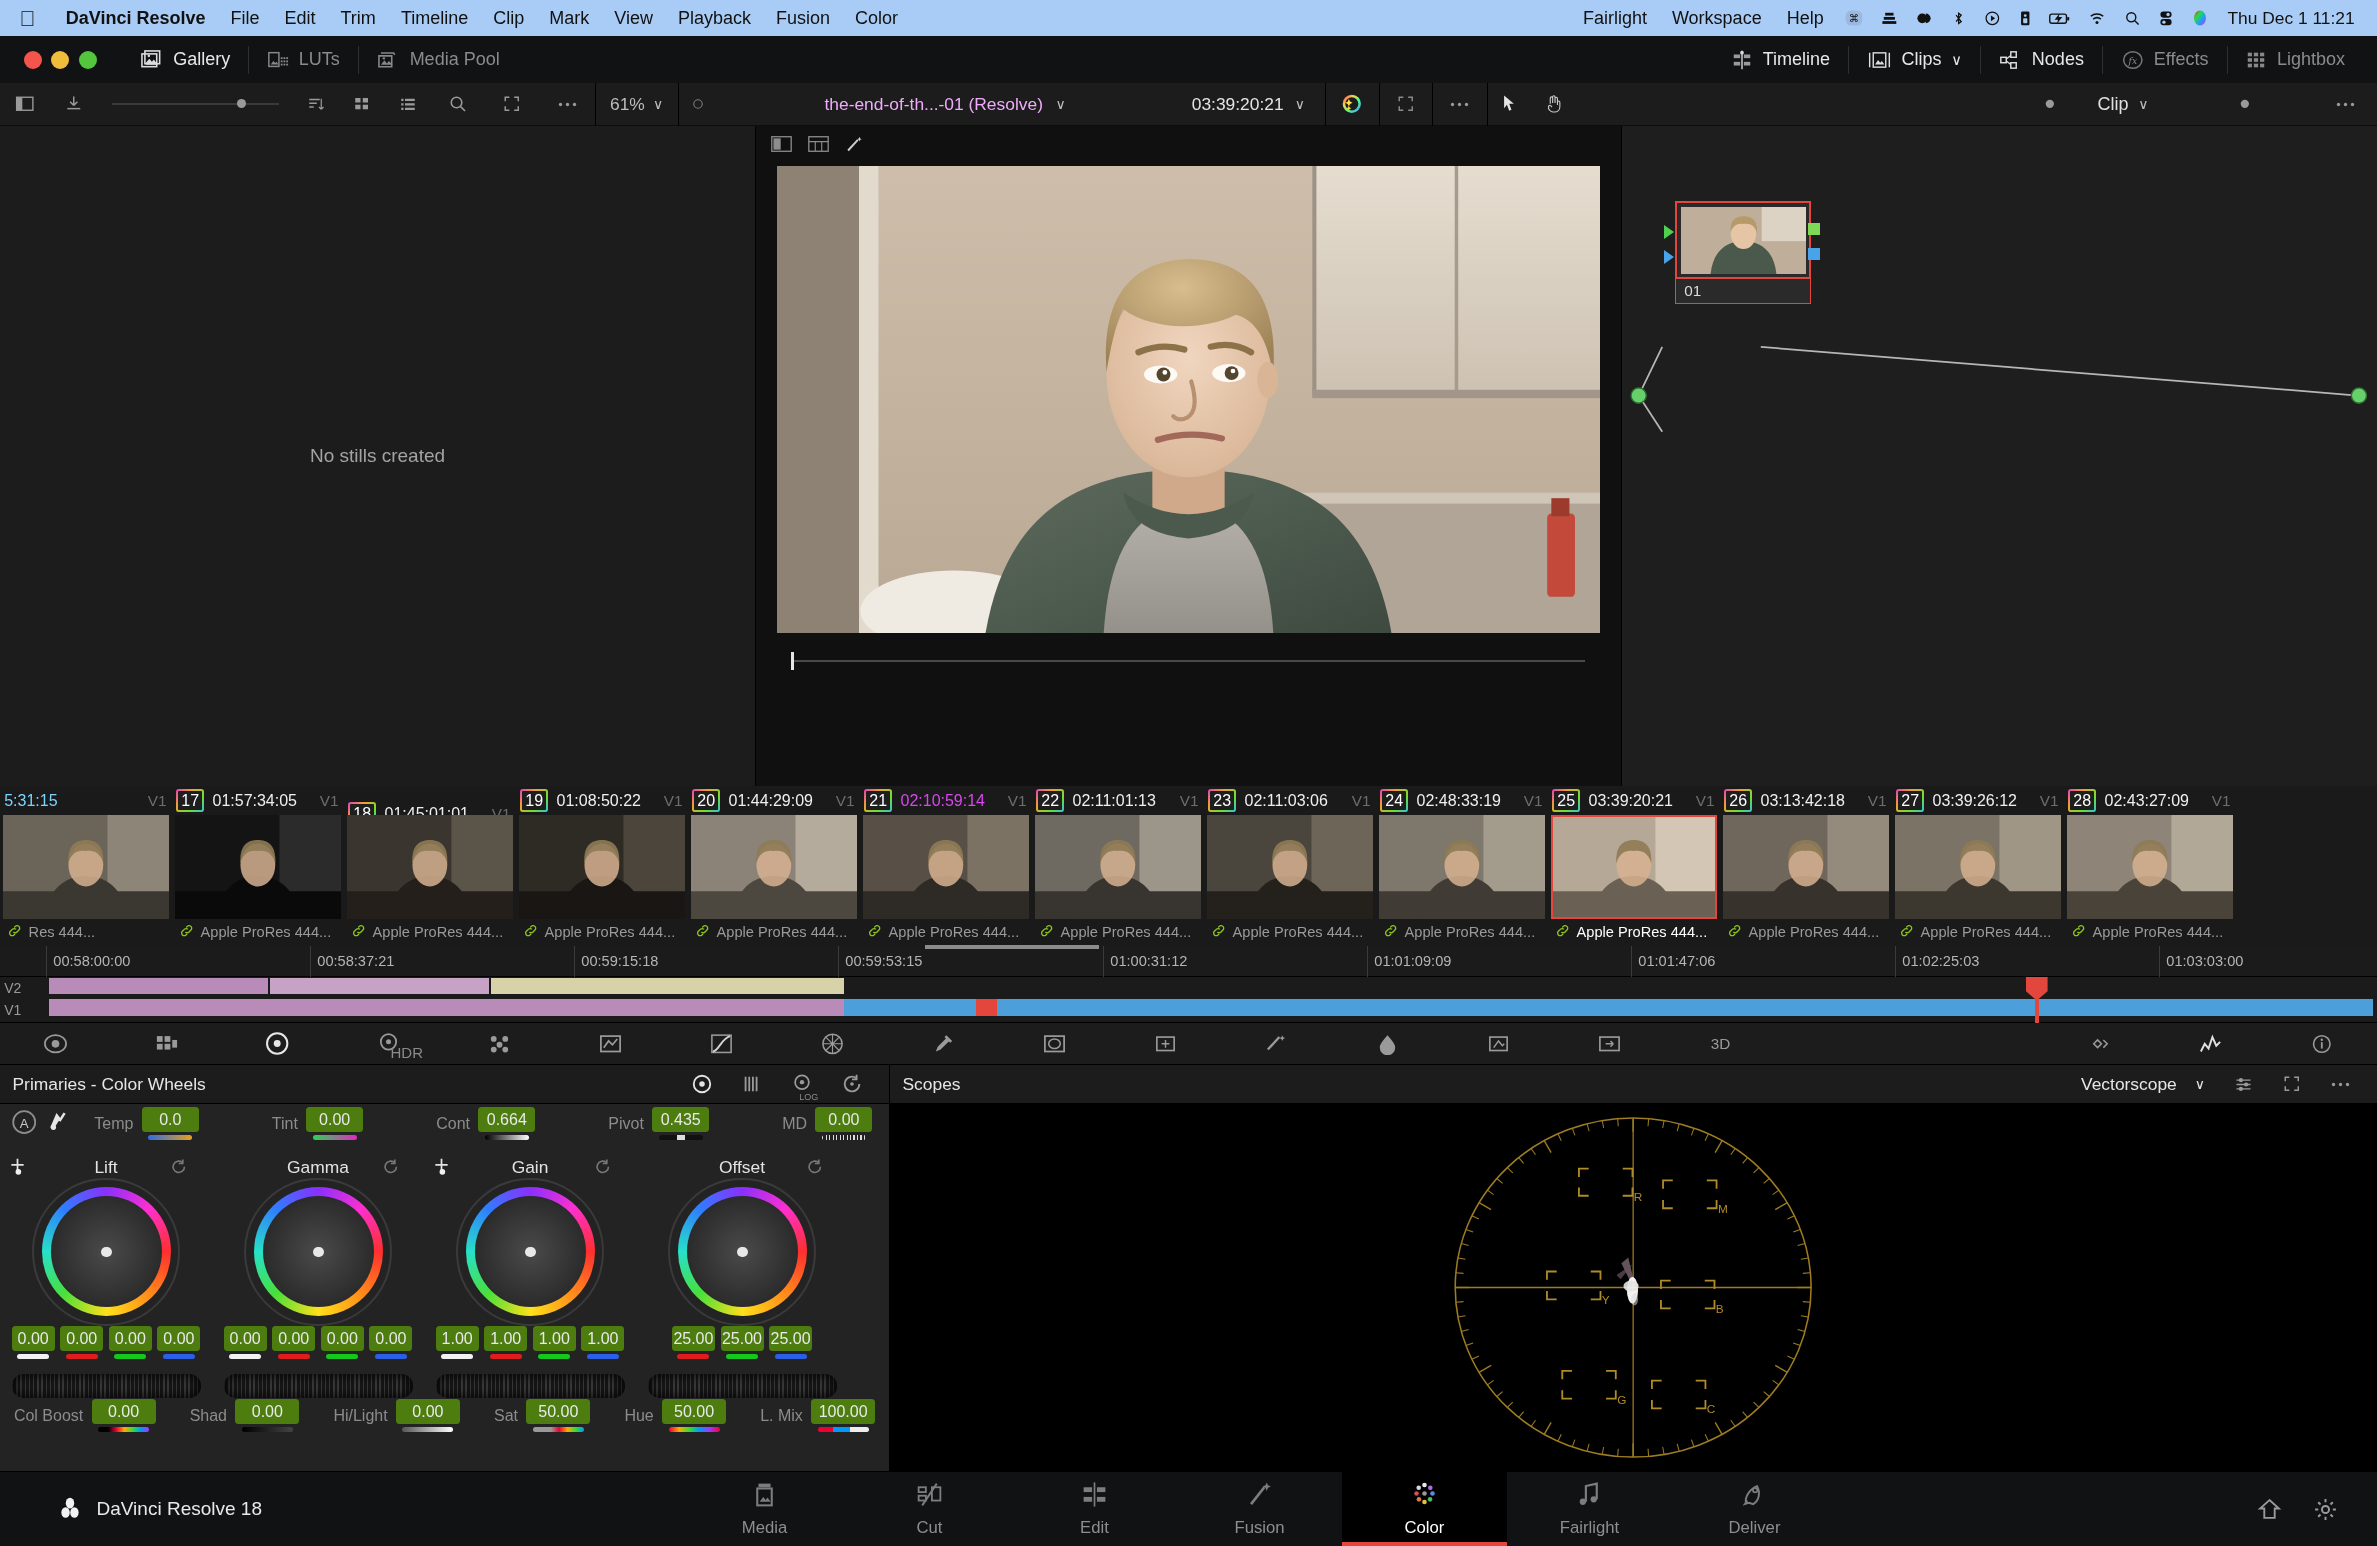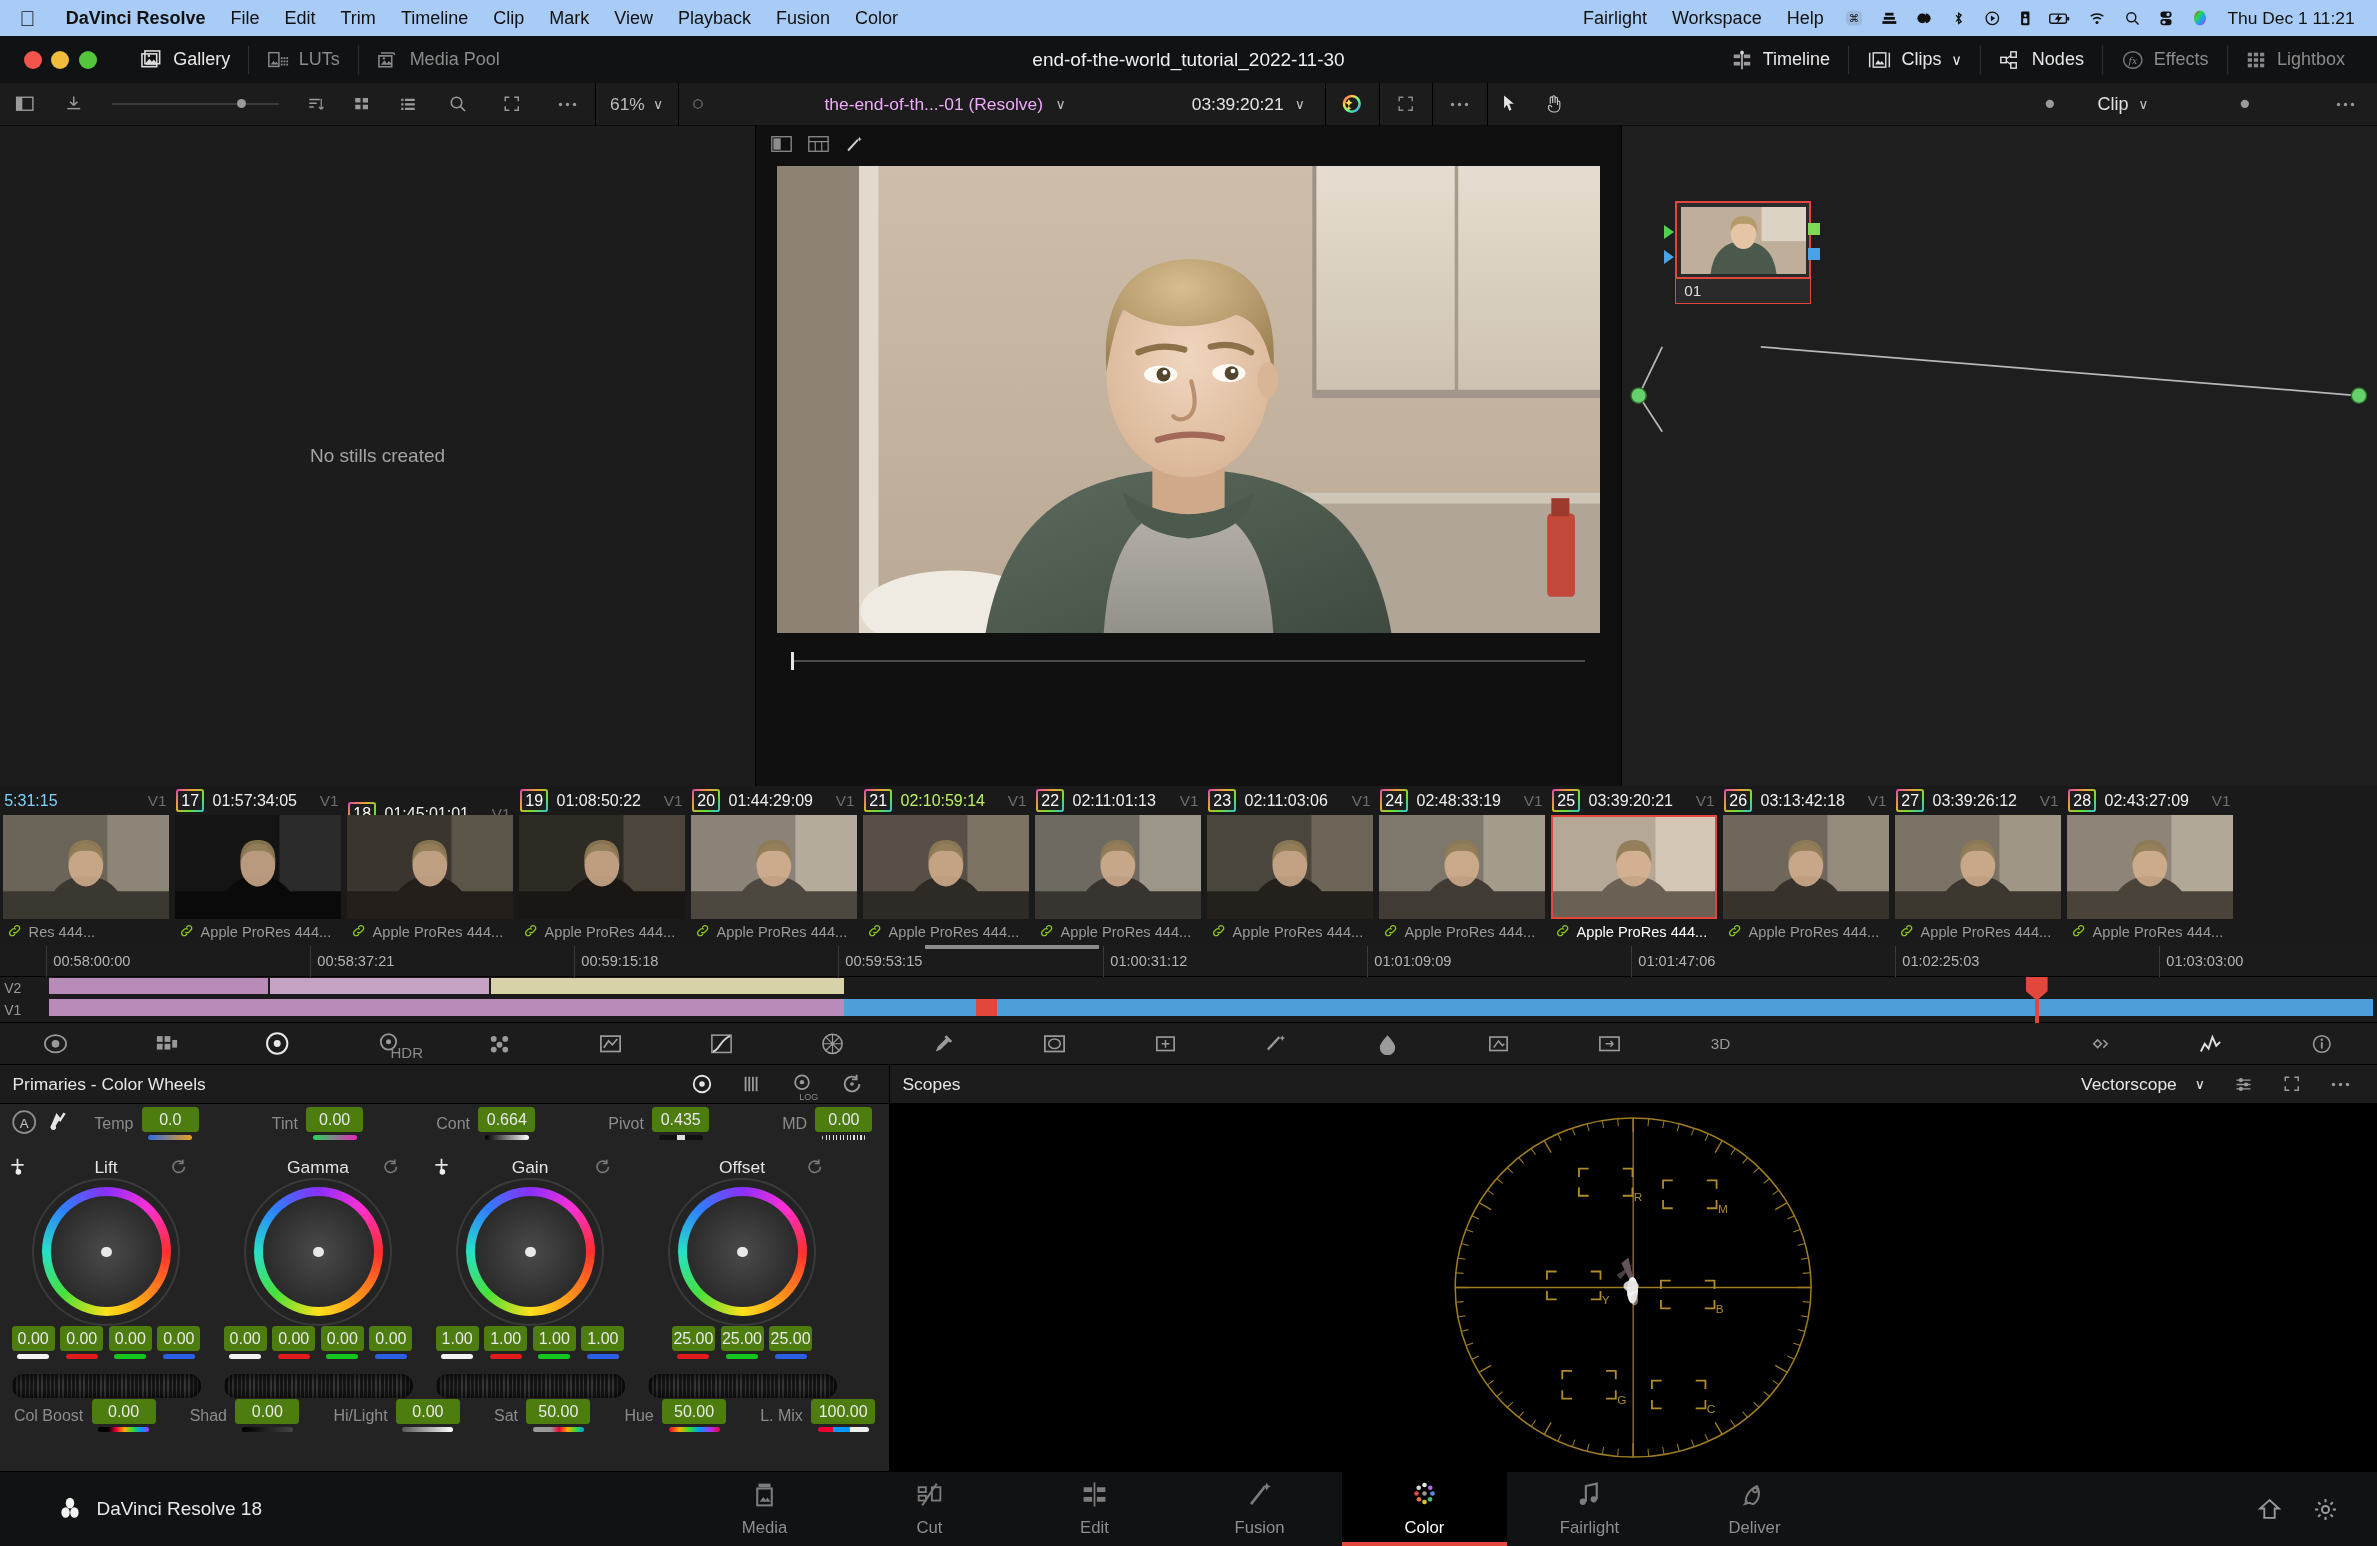--- a/index.html
+++ b/index.html
@@ -290,21 +290,20 @@
         <svg width="23.6" height="23.6" viewBox="0 0 24 24">
             <path d="M3 8h13v11H3z" stroke="#888" stroke-width="1.6" fill="none"></path>
             <path d="M5 5h13l1 2" stroke="#888" stroke-width="1.6" fill="none"></path>
             <path d="M5 17l3.5-4.5 2.6 3.2 2-2.4L17 17H5z" fill="#888"></path>
             <circle cx="8" cy="10.5" r="1.2" fill="#888"></circle>
           </svg>
       </span>
       <span>Media Pool</span>
     </div>
 
-    <div id="wintitle">end-of-the-world_tutorial_2022-11-30</div>
 
     <div class="tb-right">
       <div class="tl-btn active">
         <span class="ic">
           <svg width="22" height="22" viewBox="0 0 24 24">
               <path d="M12 2v20" stroke="#ddd" stroke-width="1.5"></path>
               <rect x="3" y="6" width="7" height="4" fill="#9a9a9a"></rect>
               <rect x="14" y="6" width="7" height="4" fill="#9a9a9a"></rect>
               <rect x="3" y="14" width="7" height="4" fill="#9a9a9a"></rect>
               <rect x="14" y="14" width="7" height="4" fill="#9a9a9a"></rect>
@@ -745,21 +744,21 @@
           <span style="color: rgb(239, 239, 239); font-size: 16px;">01:08:50:22</span>
           <span style="margin-left: auto; padding-right: 5.6px; color: rgb(110, 110, 110); font-size: 15.3px;">V1</span>
         </div>
         <div style="width: 172px; display: flex; align-items: center; gap: 8.3px; padding-left: 4.2px; font-size: 15.3px; color: rgb(207, 207, 207); flex: 0 0 172px;">
           <span style="display: inline-block; min-width: 28px; text-align: center; color: rgb(255, 255, 255); font-size: 16px; background: linear-gradient(rgb(30, 30, 30), rgb(30, 30, 30)) border-box padding-box, linear-gradient(135deg, rgb(224, 64, 192), rgb(240, 160, 48), rgb(112, 224, 48), rgb(48, 192, 224)) border-box rgb(30, 30, 30); border: 2.1px solid transparent; border-radius: 2.8px; padding: 0.7px 2.8px;">20</span>
           <span style="color: rgb(239, 239, 239); font-size: 16px;">01:44:29:09</span>
           <span style="margin-left: auto; padding-right: 5.6px; color: rgb(110, 110, 110); font-size: 15.3px;">V1</span>
         </div>
         <div style="width: 172px; display: flex; align-items: center; gap: 8.3px; padding-left: 4.2px; font-size: 15.3px; color: rgb(207, 207, 207); flex: 0 0 172px;">
           <span style="display: inline-block; min-width: 28px; text-align: center; color: rgb(255, 255, 255); font-size: 16px; background: linear-gradient(rgb(30, 30, 30), rgb(30, 30, 30)) border-box padding-box, linear-gradient(135deg, rgb(224, 64, 192), rgb(240, 160, 48), rgb(112, 224, 48), rgb(48, 192, 224)) border-box rgb(30, 30, 30); border: 2.1px solid transparent; border-radius: 2.8px; padding: 0.7px 2.8px;">21</span>
-          <span style="color: #bef264; font-size: 16px;">02:10:59:14</span>
+          <span style="color: #d946ef; font-size: 16px;">02:10:59:14</span>
           <span style="margin-left: auto; padding-right: 5.6px; color: rgb(110, 110, 110); font-size: 15.3px;">V1</span>
         </div>
         <div style="width: 172px; display: flex; align-items: center; gap: 8.3px; padding-left: 4.2px; font-size: 15.3px; color: rgb(207, 207, 207); flex: 0 0 172px;">
           <span style="display: inline-block; min-width: 28px; text-align: center; color: rgb(255, 255, 255); font-size: 16px; background: linear-gradient(rgb(30, 30, 30), rgb(30, 30, 30)) border-box padding-box, linear-gradient(135deg, rgb(224, 64, 192), rgb(240, 160, 48), rgb(112, 224, 48), rgb(48, 192, 224)) border-box rgb(30, 30, 30); border: 2.1px solid transparent; border-radius: 2.8px; padding: 0.7px 2.8px;">22</span>
           <span style="color: rgb(239, 239, 239); font-size: 16px;">02:11:01:13</span>
           <span style="margin-left: auto; padding-right: 5.6px; color: rgb(110, 110, 110); font-size: 15.3px;">V1</span>
         </div>
         <div style="width: 172px; display: flex; align-items: center; gap: 8.3px; padding-left: 4.2px; font-size: 15.3px; color: rgb(207, 207, 207); flex: 0 0 172px;">
           <span style="display: inline-block; min-width: 28px; text-align: center; color: rgb(255, 255, 255); font-size: 16px; background: linear-gradient(rgb(30, 30, 30), rgb(30, 30, 30)) border-box padding-box, linear-gradient(135deg, rgb(224, 64, 192), rgb(240, 160, 48), rgb(112, 224, 48), rgb(48, 192, 224)) border-box rgb(30, 30, 30); border: 2.1px solid transparent; border-radius: 2.8px; padding: 0.7px 2.8px;">23</span>
           <span style="color: rgb(239, 239, 239); font-size: 16px;">02:11:03:06</span>

